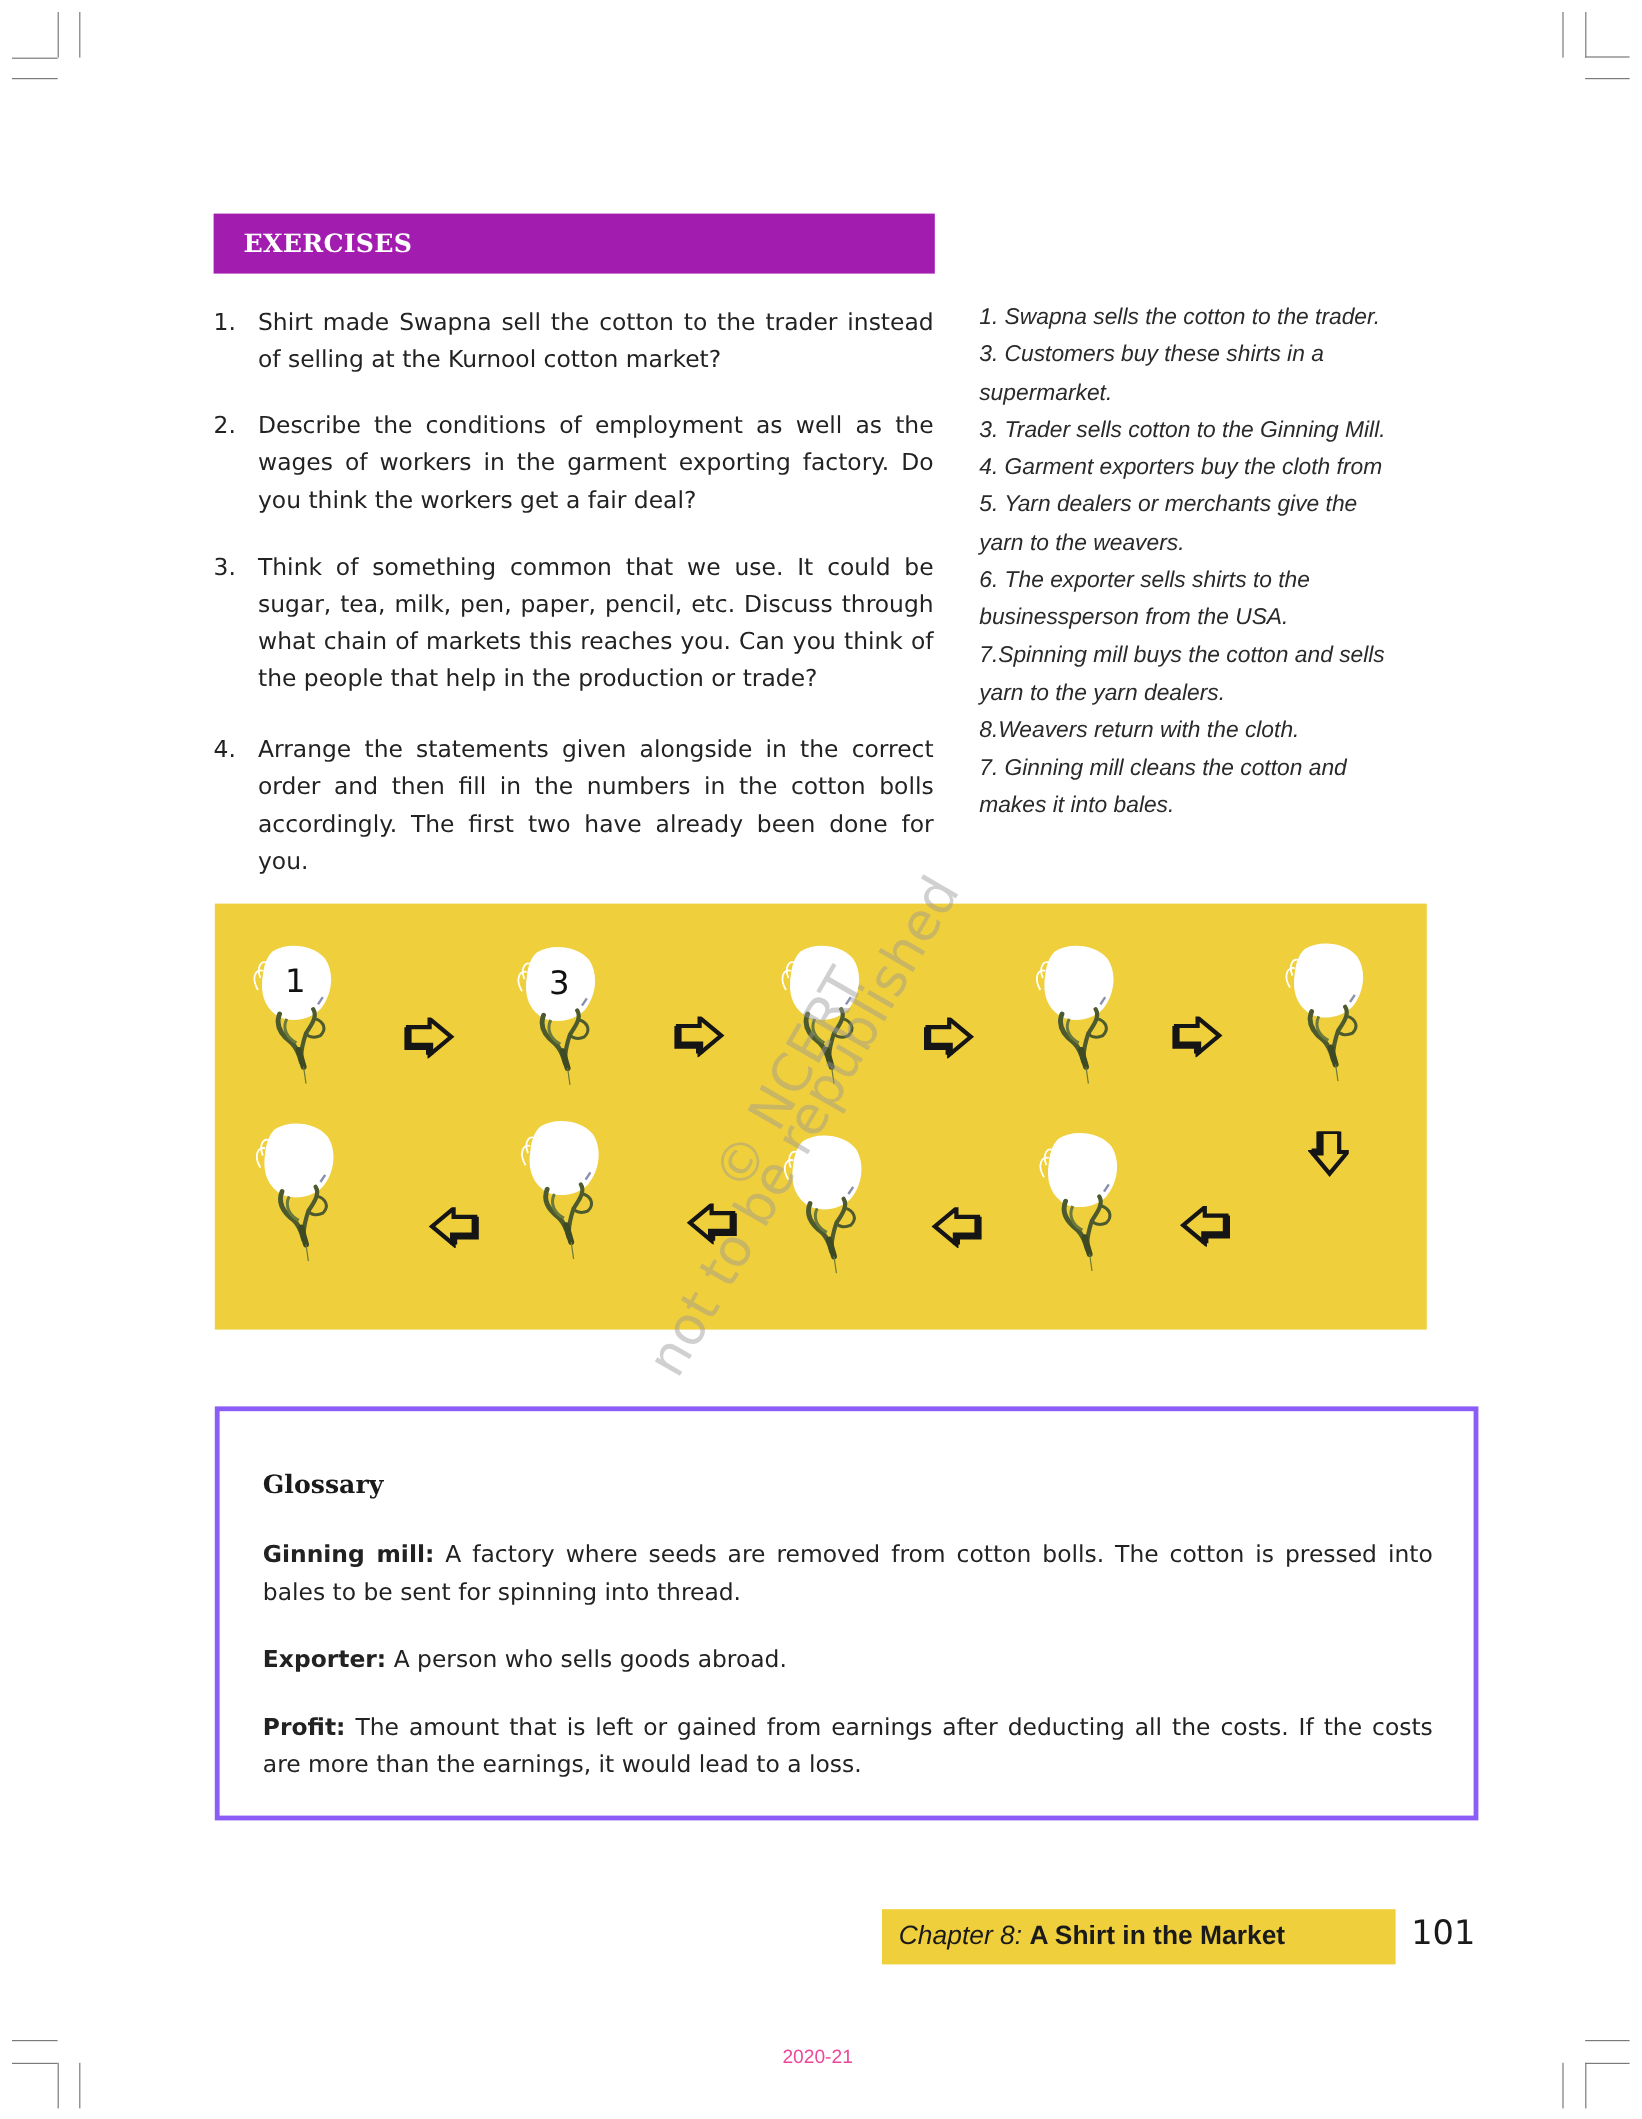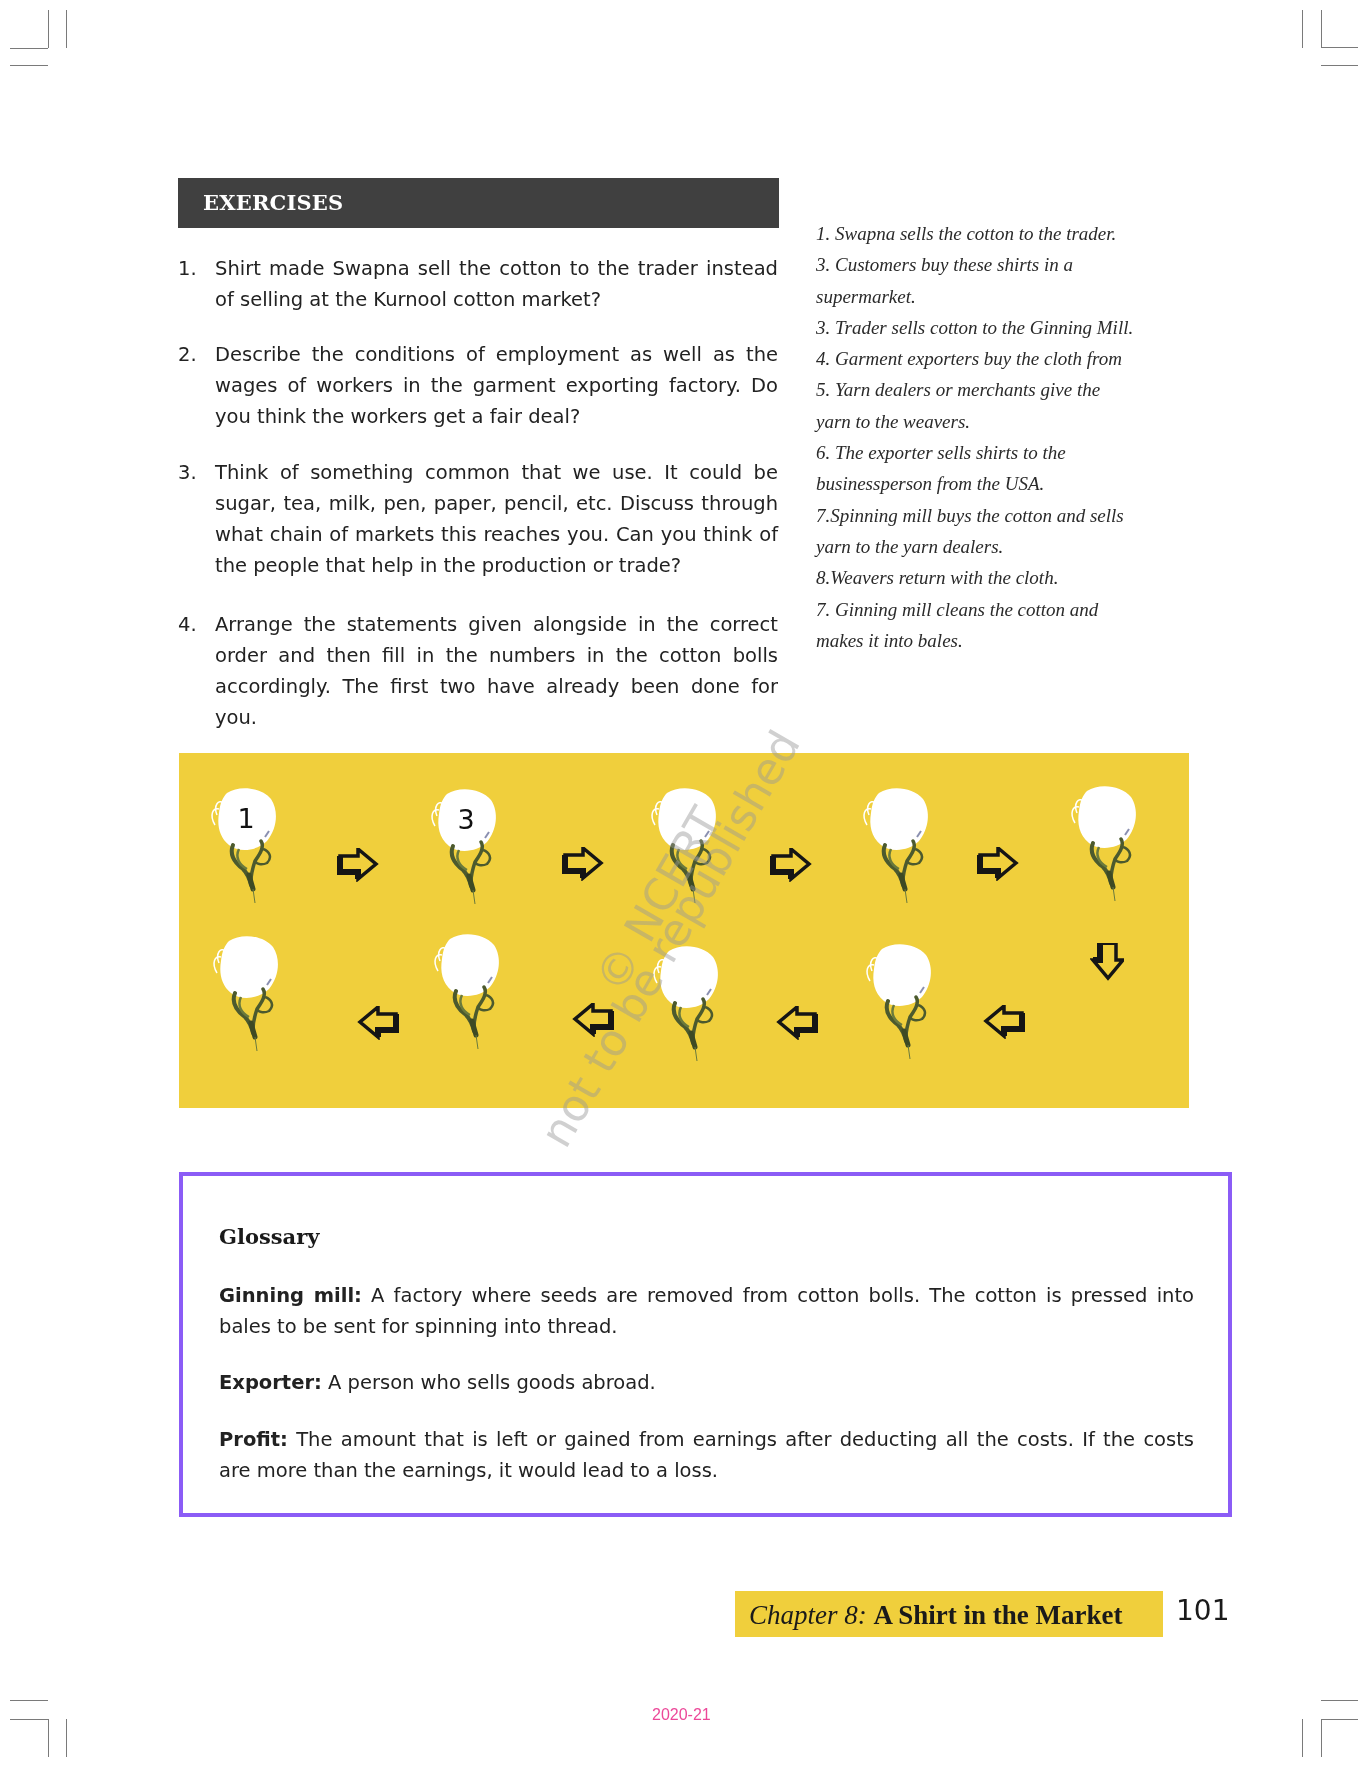--- a/index.html
+++ b/index.html
@@ -1,43 +1,43 @@
 <!DOCTYPE html>
 <html><head>
 <meta charset="utf-8">
 <style>
   html, body { margin: 0; padding: 0; background: #ffffff; }
   body { width: 1368px; height: 1766px; position: relative; overflow: hidden; font-family: "DejaVu Sans", sans-serif; color: #1a1a1a; }
   .abs { position: absolute; }
   .crop { position: absolute; background: #7a7a7a; }
 
-  .ex-bar { left: 178px; top: 178px; width: 601px; height: 50px; background: #404040; }
+  .ex-bar { left: 178px; top: 178px; width: 601px; height: 50px; background: #a21caf; }
   .ex-title { position: absolute; left: 25px; top: 12px; font-family: "DejaVu Serif", serif; font-weight: bold; font-size: 21px; color: #ffffff; letter-spacing: 0.2px; }
 
   .q { position: absolute; left: 178px; width: 600px; font-size: 19.5px; line-height: 31px; color: #222; }
   .q .num { position: absolute; left: 0; top: 0; }
   .q .txt { margin-left: 37px; text-align: justify; text-align-last: left; }
 
-  .stmts { left: 816px; top: 218px; width: 380px; font-family: Liberation Serif, serif; font-style: italic; font-size: 19px; line-height: 31.3px; color: #2a2a2a; }
+  .stmts { left: 816px; top: 249px; width: 380px; font-family: Liberation Sans, sans-serif; font-style: italic; font-size: 19px; line-height: 31.3px; color: #2a2a2a; }
   .stmts div { white-space: nowrap; }
 
   .diagram { left: 179px; top: 753px; width: 1010px; height: 355px; background: #f0cf3c; }
   .boll { position: absolute; width: 100px; height: 120px; }
   .boll .num { position: absolute; left: 32px; top: 18px; width: 30px; text-align: center; font-size: 27px; color: #111; }
   .arrow { position: absolute; }
 
   .watermark { position: absolute; font-size: 44px; color: rgba(150,150,150,0.45); transform-origin: left top; white-space: nowrap; }
 
   .gloss { left: 179px; top: 1172px; width: 1045px; height: 337px; border: 4px solid #8b5cf6; box-sizing: content-box; }
   .gloss-title { position: absolute; left: 36px; top: 48px; font-family: "DejaVu Serif", serif; font-weight: bold; font-size: 21px; color: #1a1a1a; }
   .gloss-entry { position: absolute; left: 36px; width: 975px; font-size: 19.5px; line-height: 31px; text-align: justify; text-align-last: left; color: #222; }
   .gloss-entry b { font-weight: bold; }
 
   .footer-box { left: 735px; top: 1591px; width: 428px; height: 46px; background: #f0cf3c; }
-  .footer-chapter { position: absolute; left: 14px; top: 9px; font-family: Liberation Serif, serif; font-style: italic; font-size: 27px; color: #1a1a1a; white-space: nowrap; text-align: center; }
+  .footer-chapter { position: absolute; left: 14px; top: 9px; font-family: Liberation Sans, sans-serif; font-style: italic; font-size: 22px; color: #1a1a1a; white-space: nowrap; text-align: center; }
   .footer-title { font-style: normal; font-weight: bold; }
   .page-num { left: 1176px; top: 1594px; font-size: 28px; color: #1a1a1a; }
   .year { left: 652px; top: 1706px; font-family: "Liberation Sans", sans-serif; font-size: 16px; color: #ec4899; }
 </style>
 </head>
 <body>
 
 <div class="crop" style="left:48px;top:10px;width:1px;height:38px;"></div>
 <div class="crop" style="left:66px;top:10px;width:1px;height:38px;"></div>
 <div class="crop" style="left:10px;top:48px;width:38px;height:1px;"></div>

